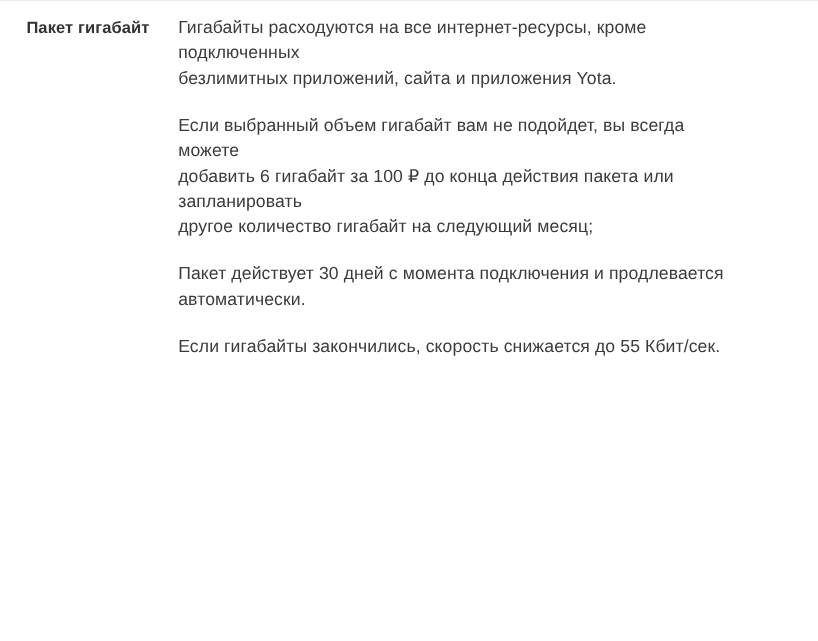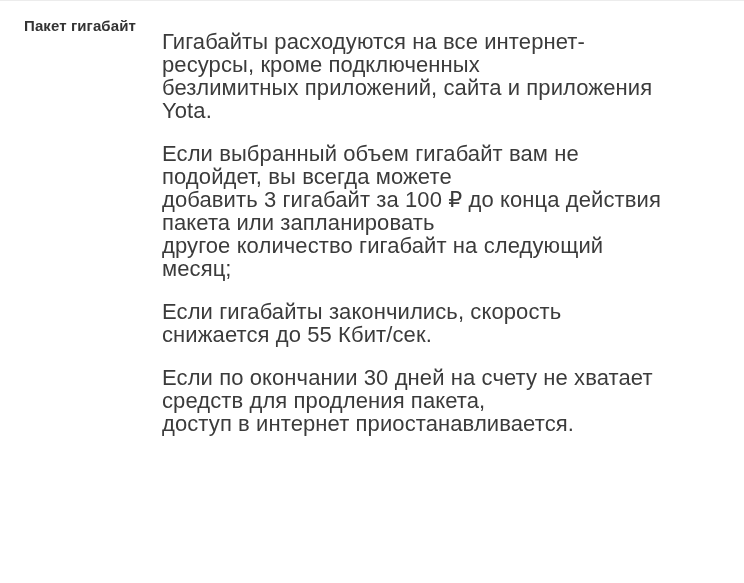--- a/index.html
+++ b/index.html
@@ -34,42 +34,42 @@
     font-weight: bold;
     color: #333333;
     line-height: 23px;
     letter-spacing: 0.1px;
   }
   .content-col {
     width: 505px;
     flex-shrink: 0;
   }
   .content-col p {
-    margin: 16px 0 20px 0;
-    font-size: 22px;
+    margin: 0 0 20px 0;
+    font-size: 16px;
     line-height: 23px;
     color: #3b3b3b;
     white-space: pre-line;
     letter-spacing: 0.1px;
   }
   .content-col p.muted {
     color: #b7b7b7;
   }
 </style>
 </head>
 <body>
 
 <div class="section">
   <div class="label-col">
     <h3 class="section-label">Пакет гигабайт</h3>
   </div>
   <div class="content-col">
     <p>Гигабайты расходуются на все интернет-ресурсы, кроме подключенных
 безлимитных приложений, сайта и приложения Yota.</p>
     <p>Если выбранный объем гигабайт вам не подойдет, вы всегда можете
-добавить 3 гигабайт за 100 ₽ до конца действия пакета или запланировать
+добавить 6 гигабайт за 100 ₽ до конца действия пакета или запланировать
 другое количество гигабайт на следующий месяц;</p>
+    <p>Пакет действует 30 дней с момента подключения и продлевается
+автоматически.</p>
     <p>Если гигабайты закончились, скорость снижается до 55 Кбит/сек.</p>
-    <p>Если по окончании 30 дней на счету не хватает средств для продления пакета,
-доступ в интернет приостанавливается.</p>
 
   </div>
 </div>
 
 </body></html>

